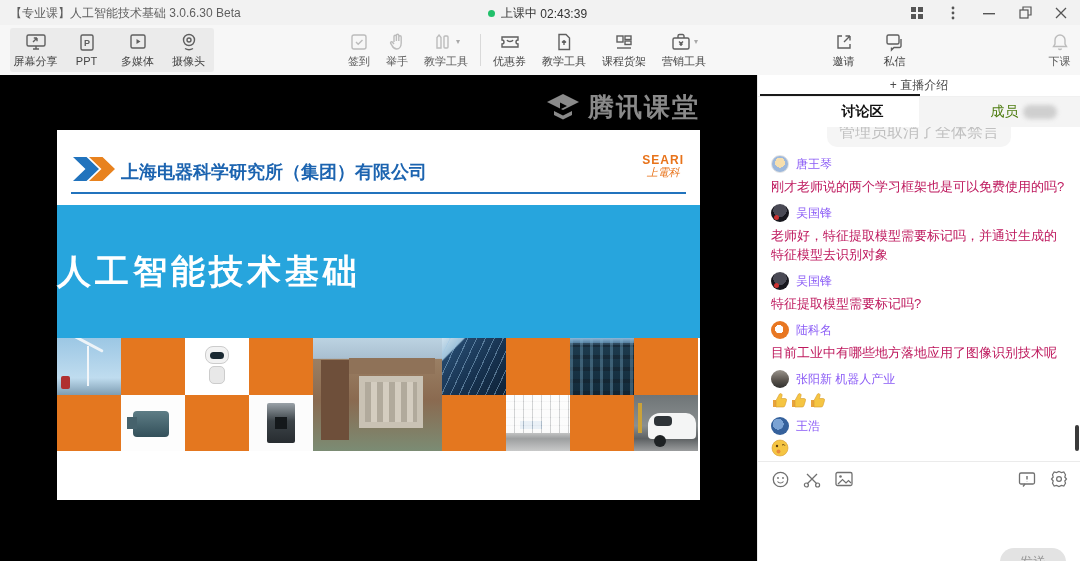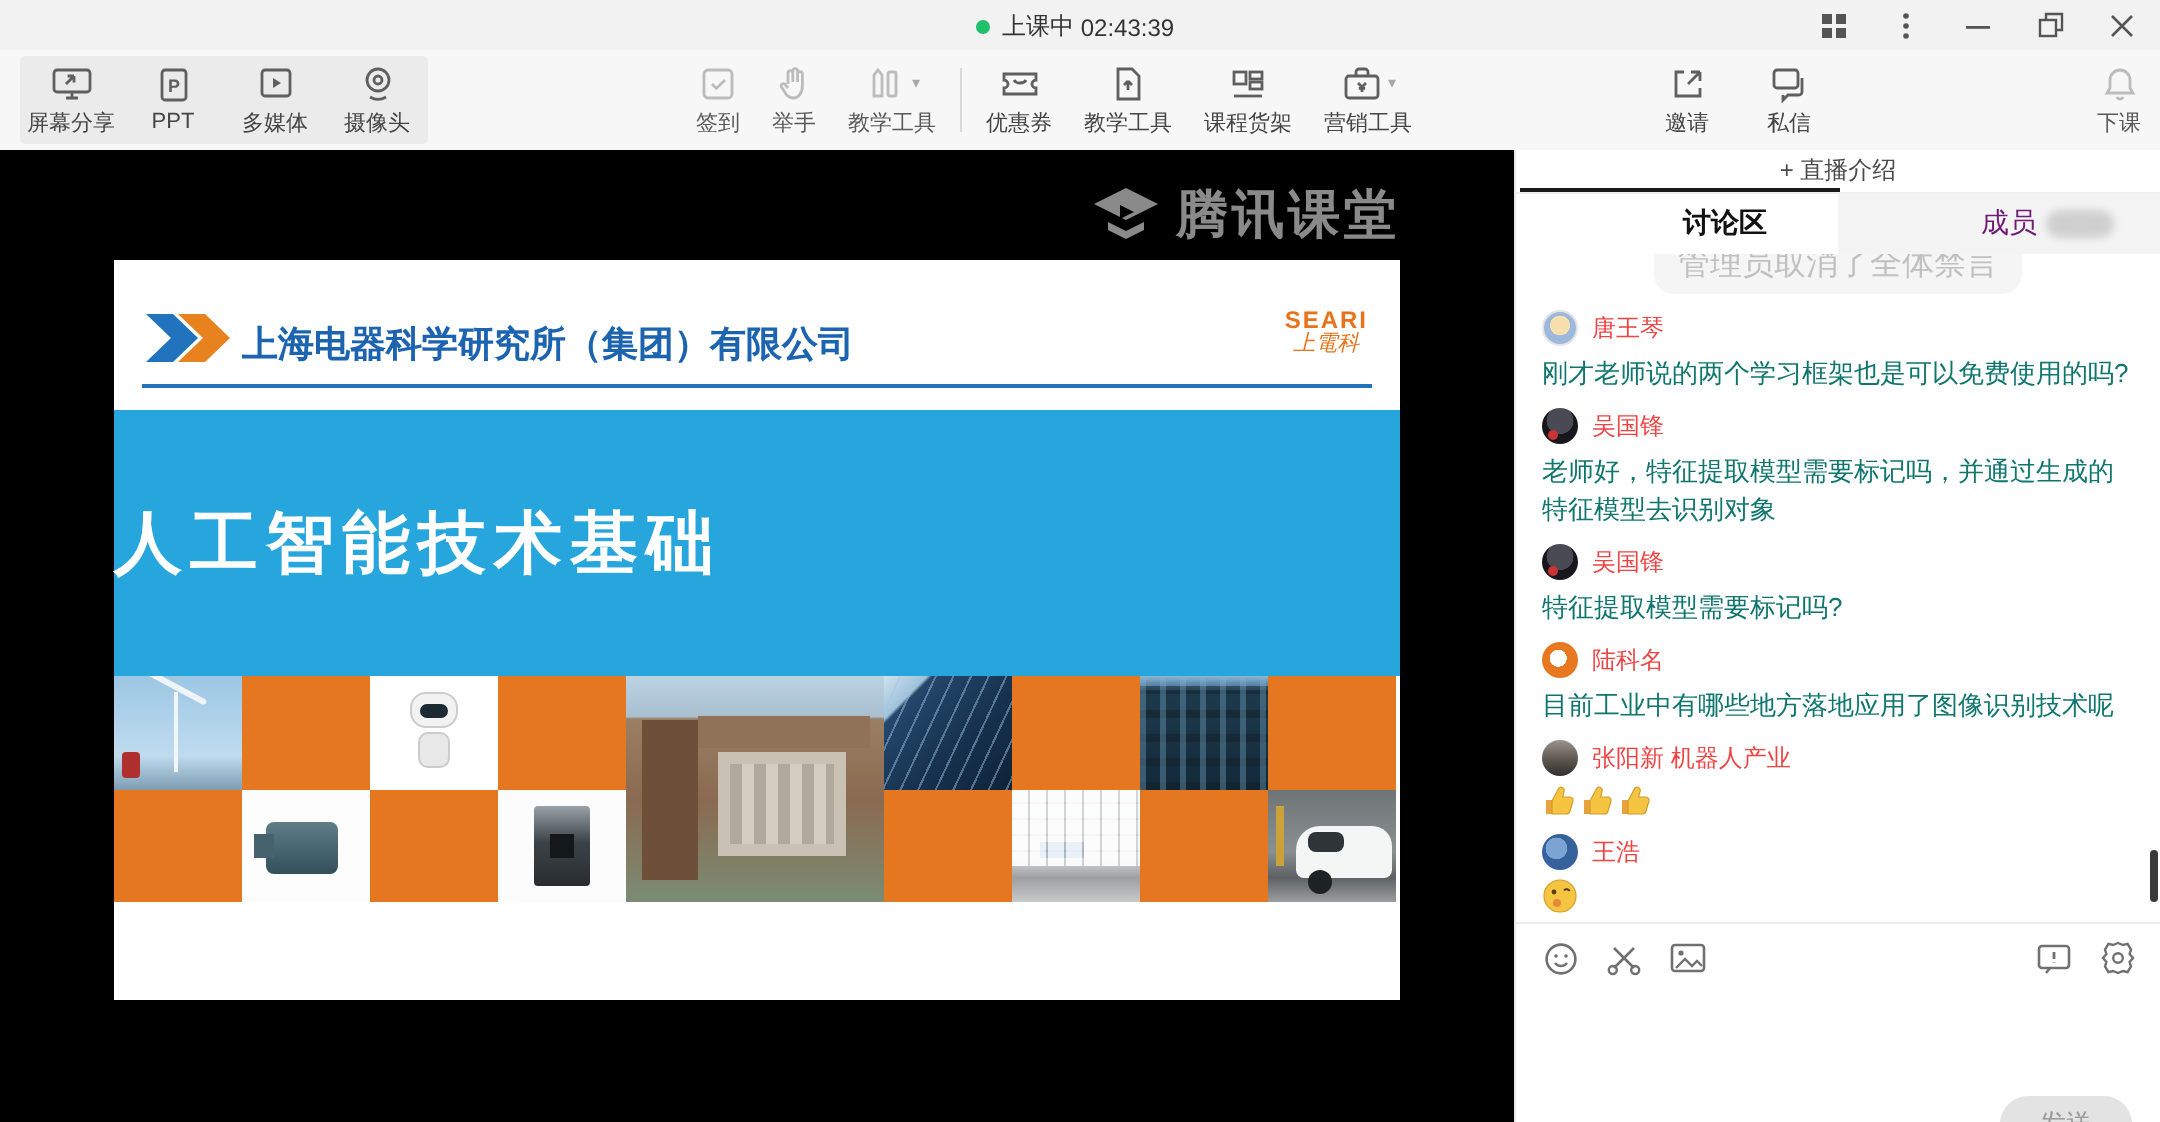--- a/index.html
+++ b/index.html
@@ -91,50 +91,51 @@
   .ph-car b { position:absolute; left:20px; top:40px; width:12px; height:12px; background:#1e2224; border-radius:50%; }
   .ph-car u { position:absolute; left:4px; top:8px; width:4px; height:30px; background:#caa23a; }
 
   
   .panel { position:absolute; left:757px; top:75px; width:323px; height:486px; background:#fff; border-left:1px solid #e8e8e8; overflow:hidden; }
   .intro-tab { position:relative; height:22px; display:flex; align-items:center; justify-content:center; font-size:12px; color:#4a4a4a; border-bottom:1px solid #f0f0f0; }
   .intro-underline { position:absolute; left:2px; bottom:0; width:160px; height:2px; background:#1a1a1a; }
   .tabs { display:flex; height:30px; }
   .tab { flex:1; display:flex; align-items:center; justify-content:center; font-size:14px;padding-left:48px; }
   .tab.active { color:#111; font-weight:bold; background:#fff; }
-  .tab.inactive { color:#701a75; background:#f4f4f4; }
+  .tab.inactive { color:#4d7c0f; background:#f4f4f4; }
   .blurblob { width:34px; height:14px; margin-left:4px; background:#cfcfcf; border-radius:7px; filter:blur(2px); }
   .chat { position:relative; height:334px; padding:0 13px; overflow:hidden; }
   .sysmsg { display:flex; justify-content:center; margin-top:-9px; }
   .sysmsg span { background:#f5f5f5; color:#c0c0c0; font-size:16px; padding:4px 12px; border-radius:10px; white-space:nowrap; }
   .msg { margin-top:8px; }
   .msg-head { display:flex; align-items:center; height:18px; }
   .avatar { width:18px; height:18px; border-radius:50%; margin-right:7px; flex:none; }
   .av-cartoon { background:radial-gradient(circle at 50% 42%,#f7dfae 0 40%,#9db8dc 41% 100%); border:1px solid #e3e3e3; }
   .av-dark { background:radial-gradient(circle at 50% 35%,#4a4a55 0 45%,#17171d 46% 100%); }
   .av-dark:after { content:""; display:block; width:5px; height:5px; background:#c33; border-radius:50%; margin:11px 0 0 3px; }
   .av-orange { background:radial-gradient(circle at 45% 45%,#fff 0 30%,#e87722 31% 72%,#b4561a 73% 100%); }
   .av-photo { background:linear-gradient(180deg,#9a948c 0%,#57514b 60%,#30302e 100%); }
   .av-globe { background:radial-gradient(circle at 40% 40%,#7ba3d4 0 35%,#35619c 36% 100%); }
-  .msg-name { font-size:12px; color:#ef4444; white-space:nowrap; }
-  .msg-text { margin:4px 0 0 0; font-size:13px; color:#0f766e; line-height:19px; }
+  .msg-name { font-size:12px; color:#8b5cf6; white-space:nowrap; }
+  .msg-text { margin:4px 0 0 0; font-size:13px; color:#be185d; line-height:19px; }
   .emoji-row { display:flex; gap:2px; margin-top:4px; }
   .chat-scrollbar { position:absolute; right:1px; top:298px; width:4px; height:26px; background:#3a3a3a; border-radius:2px; }
   .inputbar { position:relative; height:100px; border-top:1px solid #ebebeb; }
   .input-icons { display:flex; align-items:center; padding:8px 12px 0 14px; gap:14px; }
   .input-icons .spacer { flex:1; }
   .input-icons svg { display:block; cursor:pointer; }
   .send-btn { position:absolute; right:14px; bottom:-15px; width:66px; height:28px; background:#e3e3e3; border:none; border-radius:14px; color:#9a9a9a; font-size:13px; text-align:center; line-height:24px; }
 </style>
 </head>
 <body>
 
 <div class="window">
 
   <div class="titlebar">
+    <div class="title">【专业课】人工智能技术基础 3.0.6.30 Beta</div>
     <div class="status">
       <span class="dot"></span>
       <span>上课中</span>&nbsp;
       <span>02:43:39</span>
     </div>
     <div class="winbtns">
       <span class="winbtn">
         <svg width="12" height="12" viewBox="0 0 12 12">
             <rect x="0" y="0" width="5" height="5" fill="#555"></rect>
             <rect x="7" y="0" width="5" height="5" fill="#555"></rect>

